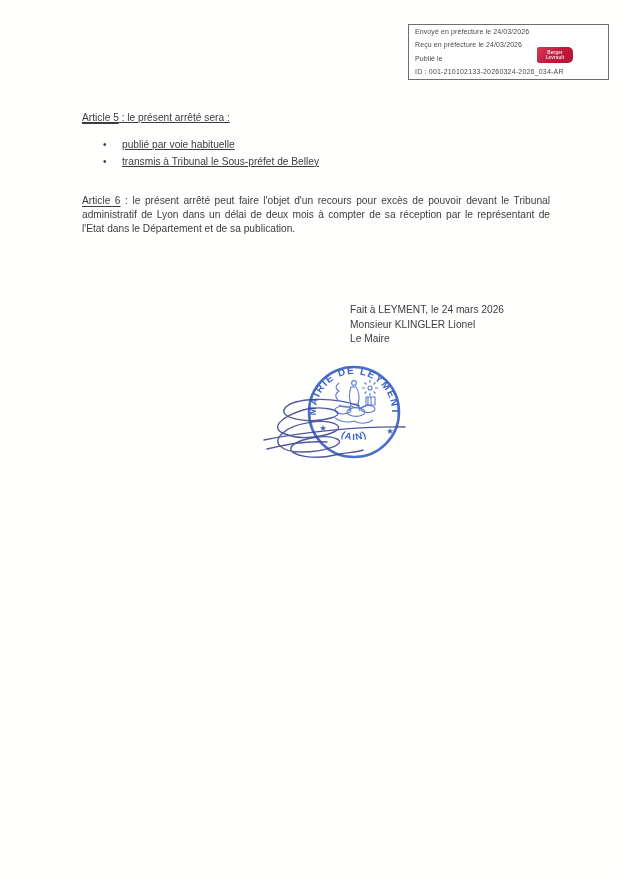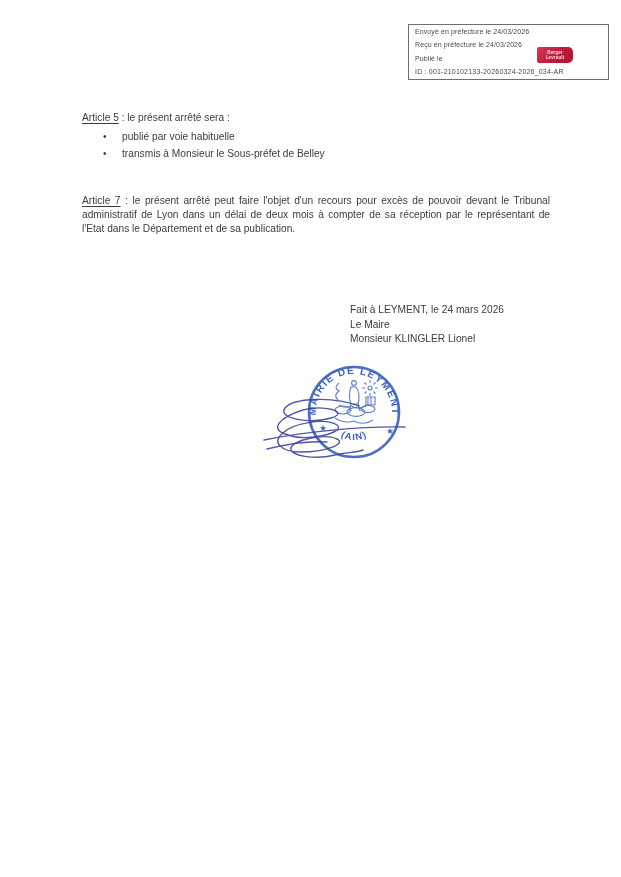--- a/index.html
+++ b/index.html
@@ -32,24 +32,24 @@
     background:linear-gradient(135deg,#d33a55 0%,#c2183a 55%,#b31434 100%);
     border-radius:2px 5px 5px 2px;
     color:#f6d9de;font-size:4.6px;line-height:5.4px;font-weight:bold;
     text-align:center;padding-top:2.6px;box-sizing:border-box;
     text-transform:none;
   }
 
   
   .article-5{
     position:absolute;left:82px;top:111px;width:470px;
-    font-size:10.2px;line-height:14px;
+    font-size:10.2px;line-height:14px;text-decoration:underline;
   }
   .u{ text-decoration:underline; text-underline-offset:1.5px; }
-  .bullets{list-style:none;margin:4px 0 0 0;padding:0;}
+  .bullets{list-style:none;margin:12px 0 0 0;padding:0;}
   .bullets li{position:relative;padding-left:40px;line-height:16.6px;}
   .bullets li::before{content:"•";position:absolute;left:21px;top:0;font-size:10px;}
 
   .article-6{
     position:absolute;left:82px;top:194px;width:468px;
     font-size:10.2px;line-height:14.2px;text-align:justify;
   }
 
   .signature-block{
     position:absolute;left:350px;top:303px;
@@ -75,32 +75,32 @@
       <div>Levrault</div>
     </div>
   </div>
 
   <div class="article-5">
     <div>
       <span class="u">Article 5</span><span> : le présent arrêté sera :</span>
     </div>
     <ul class="bullets">
       <li>publié par voie habituelle</li>
-      <li>transmis à Monsieur le Sous-préfet de Belley</li>
+      <li>transmis à Tribunal le Sous-préfet de Belley</li>
     </ul>
   </div>
 
   <div class="article-6">
-    <span class="u">Article 7</span><span> : le présent arrêté peut faire l'objet d'un recours pour excès de pouvoir devant le Tribunal administratif de Lyon dans un délai de deux mois à compter de sa réception par le représentant de l'Etat dans le Département et de sa publication.</span>
+    <span class="u">Article 6</span><span> : le présent arrêté peut faire l'objet d'un recours pour excès de pouvoir devant le Tribunal administratif de Lyon dans un délai de deux mois à compter de sa réception par le représentant de l'Etat dans le Département et de sa publication.</span>
   </div>
 
   <div class="signature-block">
     <div>Fait à LEYMENT, le 24 mars 2026</div>
+    <div>Monsieur KLINGLER Lionel</div>
     <div>Le Maire</div>
-    <div>Monsieur KLINGLER Lionel</div>
   </div>
 
   <svg class="seal-svg" width="130" height="130" viewBox="0 0 130 130">
     <g stroke="#3c63c4" fill="none" opacity="0.92">
       <circle cx="65" cy="65" r="45" stroke-width="2.6"></circle>
 
       <g stroke-width="1.1" opacity="0.9">
         <circle cx="65" cy="36" r="2.4"></circle>
         <path d="M62,40 C60,46 60,52 62,57 L69,57 C71,51 70,44 67,40 Z"></path>
         <path d="M62,57 L60,64 M69,57 L71,64"></path>

